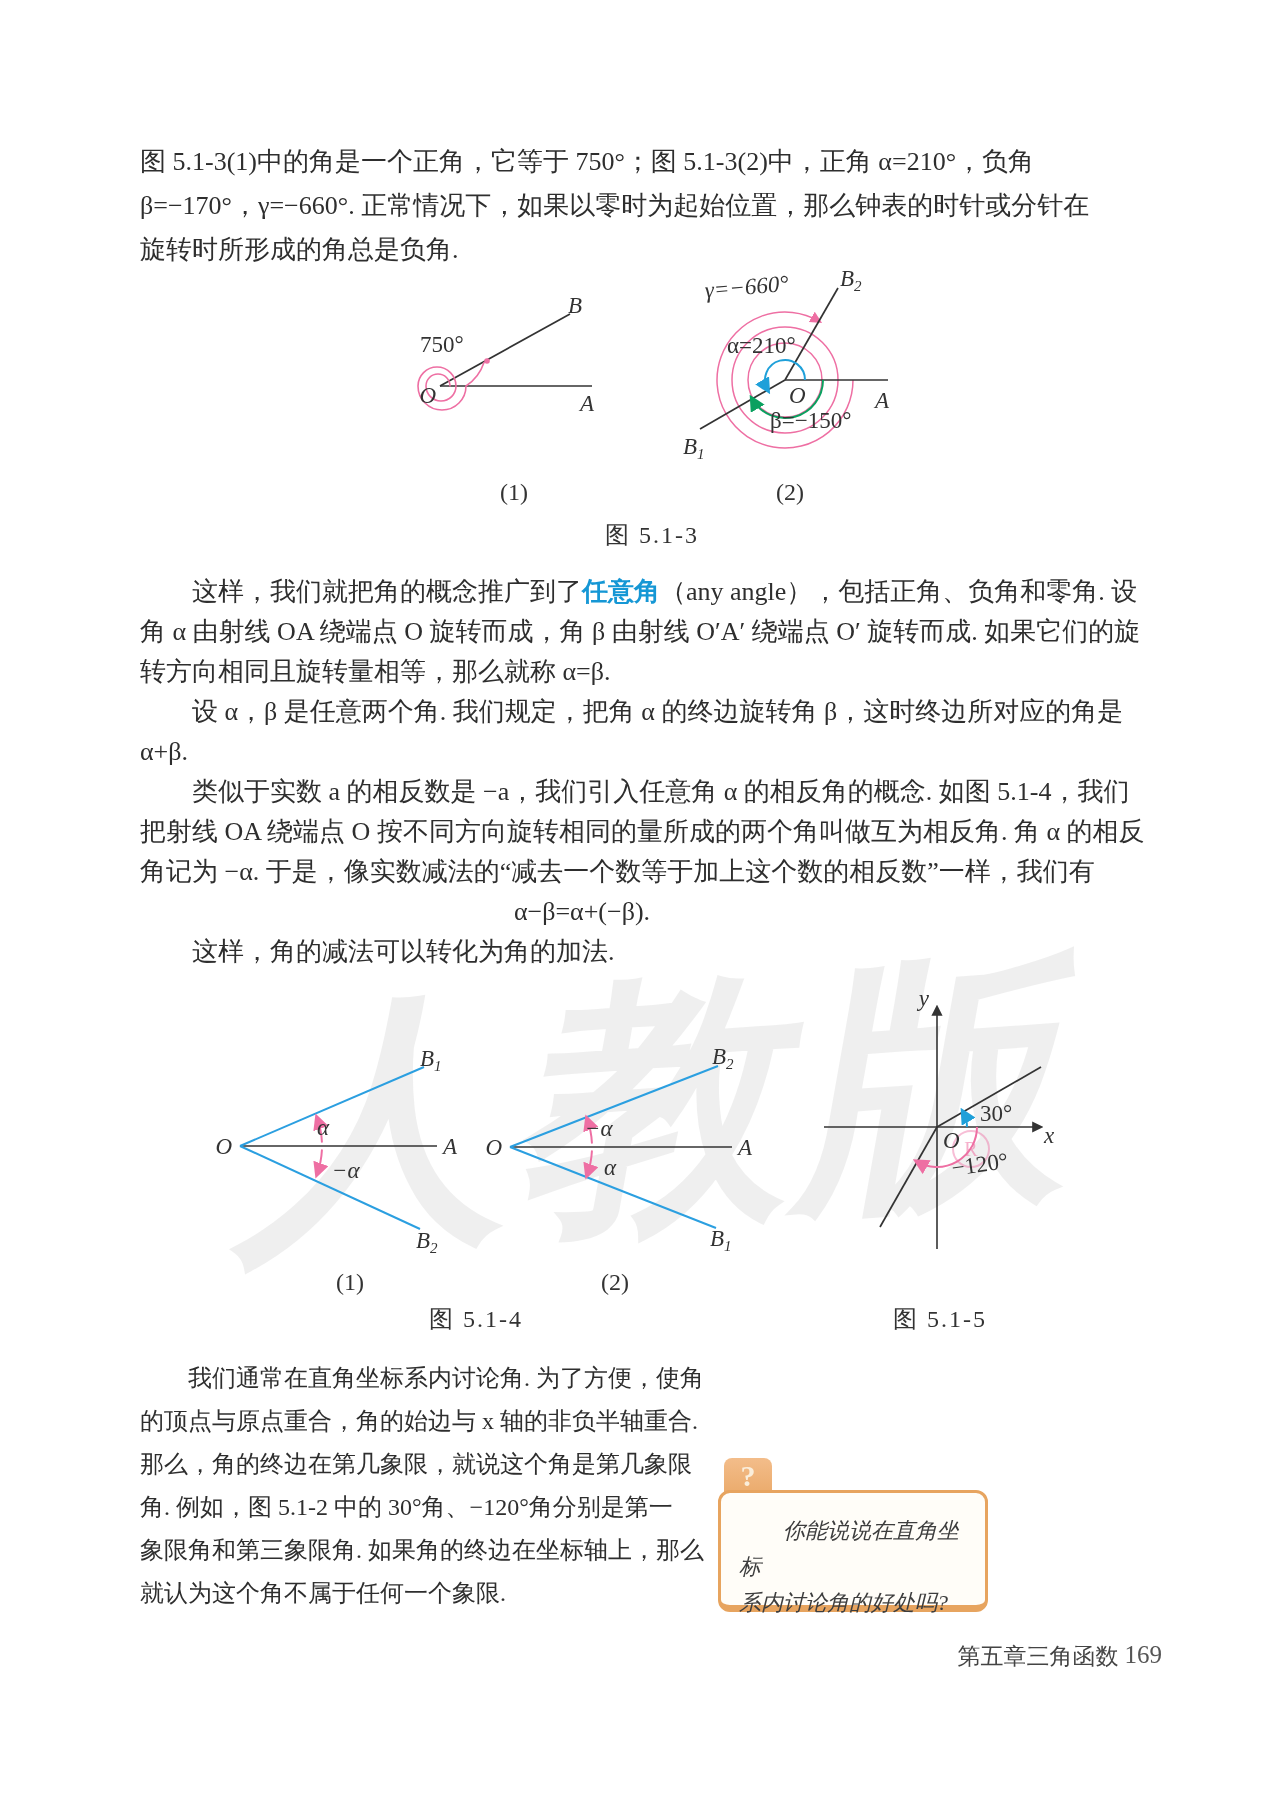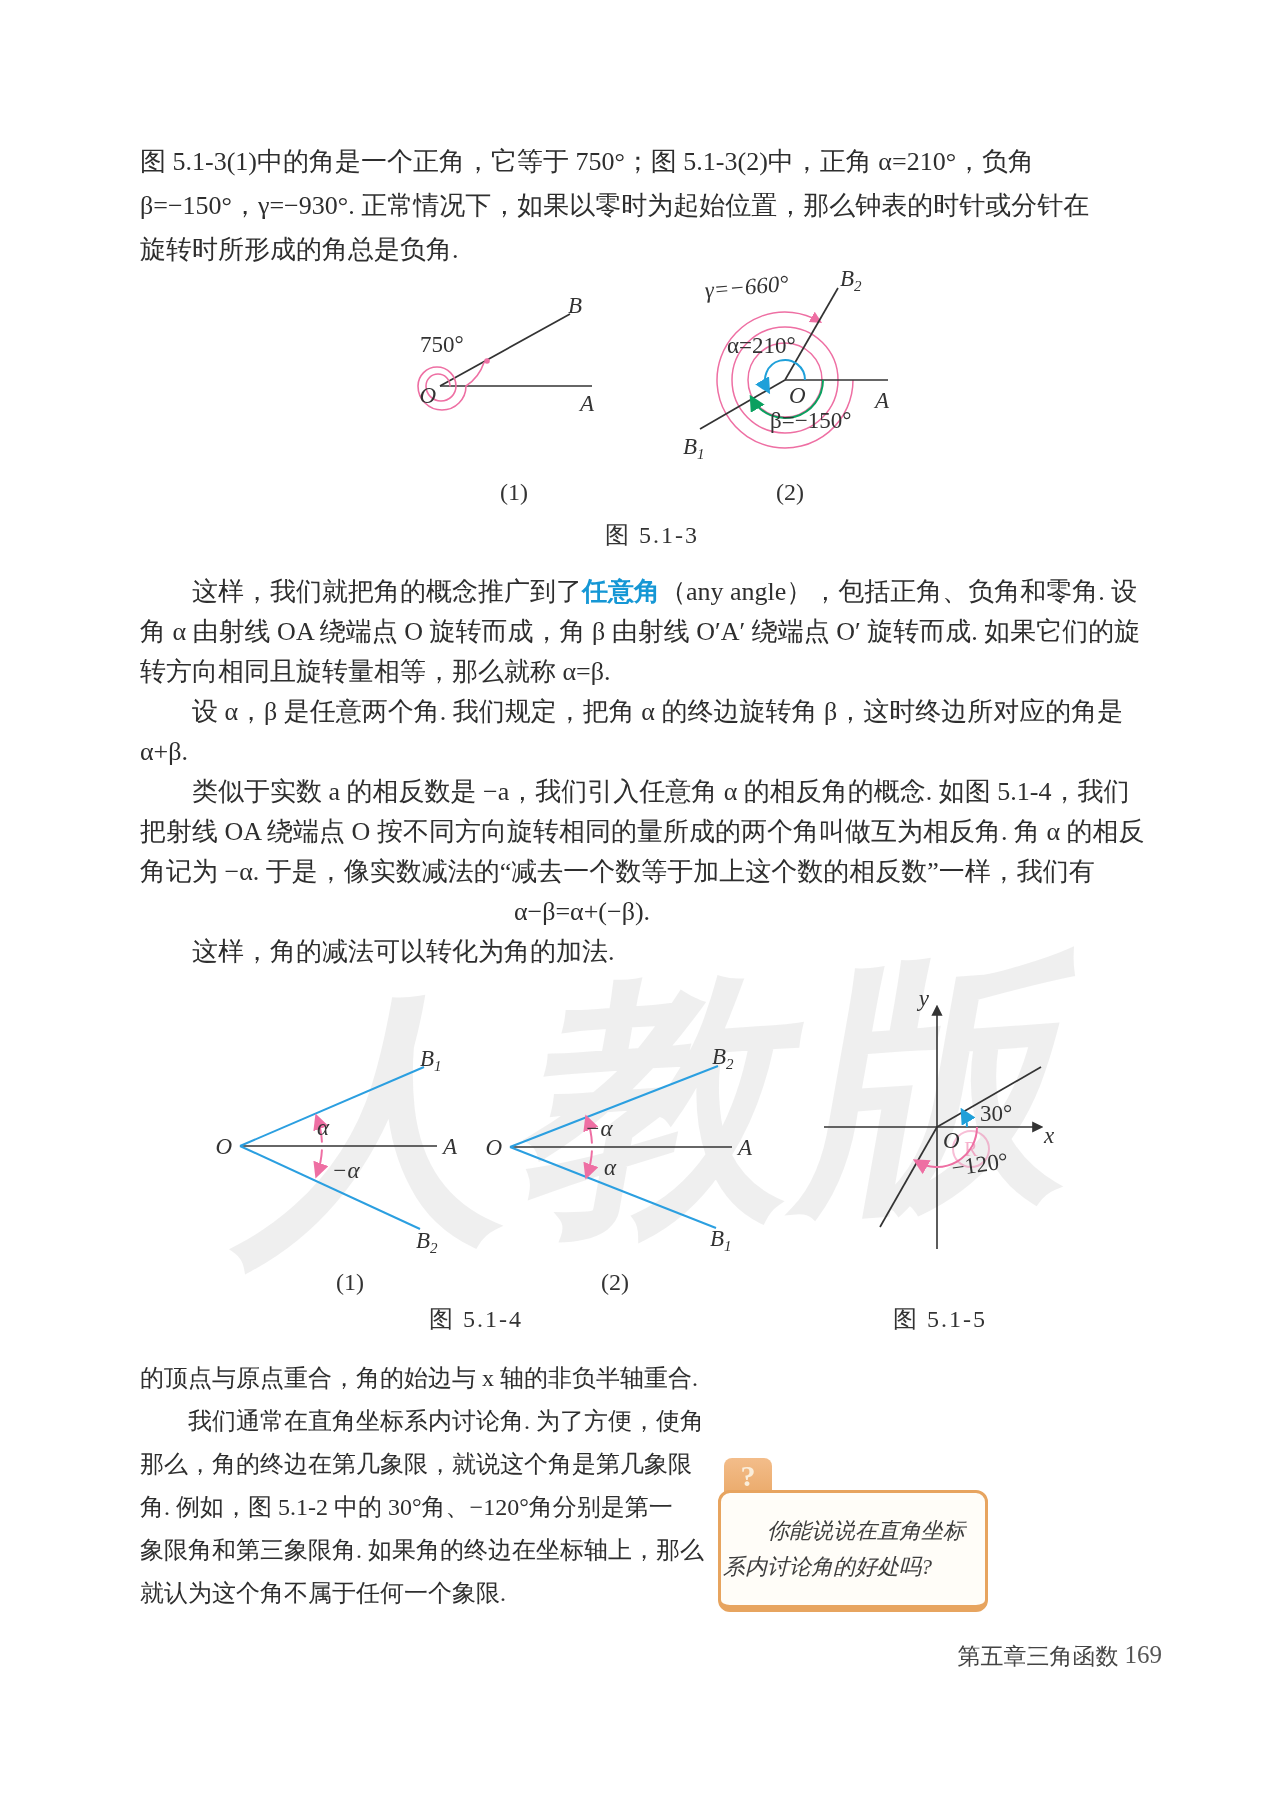--- a/index.html
+++ b/index.html
@@ -44,39 +44,39 @@
   #qtab{
     position:absolute;left:724px;top:1458px;width:48px;height:44px;z-index:2;
     background:linear-gradient(#f3bd8a,#e9a765);border-radius:8px 8px 0 0;
     color:#faeedb;font-size:30px;font-weight:bold;text-align:center;line-height:36px;
   }
   #qbox{
     position:absolute;left:718px;top:1490px;width:270px;height:122px;z-index:3;
     background:#fffdf8;border:3px solid #e7a45f;border-bottom-width:7px;
     border-radius:12px;box-sizing:border-box;
   }
-  #qbox p{margin:0;padding:20px 2px 0;font-size:22px;line-height:36px;
+  #qbox p{margin:0;padding:20px 18px 0;font-size:22px;line-height:36px;
     font-style:italic;color:#3d3d3d;text-indent:2em;}
   
   #footer{position:absolute;top:1641px;right:125px;z-index:2;display:flex;align-items:flex-start;}
   #footer .chap{font-size:23px;color:#444;}
   #footer .title{font-size:23px;color:#444;margin-left:0;}
   #footer .pno{font-size:25px;color:#555;margin-left:6px;}
 </style>
 </head>
 <body>
 
 <div class="page">
 
   <div id="watermark">人教版</div>
   <div id="wm-reg">R</div>
 
   <div id="intro" class="tblock" style="top:140px">
     <div class="ln">图 5.1-3(1)中的角是一个正角，它等于 750°；图 5.1-3(2)中，正角 α=210°，负角</div>
-    <div class="ln">β=−150°，γ=−930°. 正常情况下，如果以零时为起始位置，那么钟表的时针或分针在</div>
+    <div class="ln">β=−170°，γ=−660°. 正常情况下，如果以零时为起始位置，那么钟表的时针或分针在</div>
     <div class="ln">旋转时所形成的角总是负角.</div>
   </div>
 
   <svg class="fig" style="left:280px;top:268px" width="660" height="290" viewBox="280 268 660 290">
     <defs>
       <marker id="mpink" viewBox="0 0 10 10" refX="7" refY="5" markerWidth="8" markerHeight="8" orient="auto">
         <path d="M0,0 L10,5 L0,10 z" fill="#ee6fa3"></path>
       </marker>
       <marker id="mblue" viewBox="0 0 10 10" refX="7" refY="5" markerWidth="8" markerHeight="8" orient="auto">
         <path d="M0,0 L10,5 L0,10 z" fill="#1fa0d9"></path>
@@ -170,22 +170,22 @@
     <text x="1044" y="1143" class="it lbl22">x</text>
     <text x="943" y="1148" class="it lbl22">O</text>
   </svg>
 
   <div class="cap" style="left:300px;top:1269px">(1)</div>
   <div class="cap" style="left:565px;top:1269px">(2)</div>
   <div class="cap capw" style="left:376px;top:1303px">图 5.1-4</div>
   <div class="cap capw" style="left:840px;top:1303px">图 5.1-5</div>
 
   <div id="bottom" class="tblock" style="top:1357px">
+    <div class="ln i2">我们通常在直角坐标系内讨论角. 为了方便，使角</div>
     <div class="ln">的顶点与原点重合，角的始边与 x 轴的非负半轴重合.</div>
-    <div class="ln i2">我们通常在直角坐标系内讨论角. 为了方便，使角</div>
     <div class="ln">那么，角的终边在第几象限，就说这个角是第几象限</div>
     <div class="ln">角. 例如，图 5.1-2 中的 30°角、−120°角分别是第一</div>
     <div class="ln">象限角和第三象限角. 如果角的终边在坐标轴上，那么</div>
     <div class="ln">就认为这个角不属于任何一个象限.</div>
   </div>
 
   <div id="qtab"><span>?</span></div>
   <div id="qbox">
     <p><span>你能说说在直角坐标</span><br>
     <span>系内讨论角的好处吗?</span></p>

